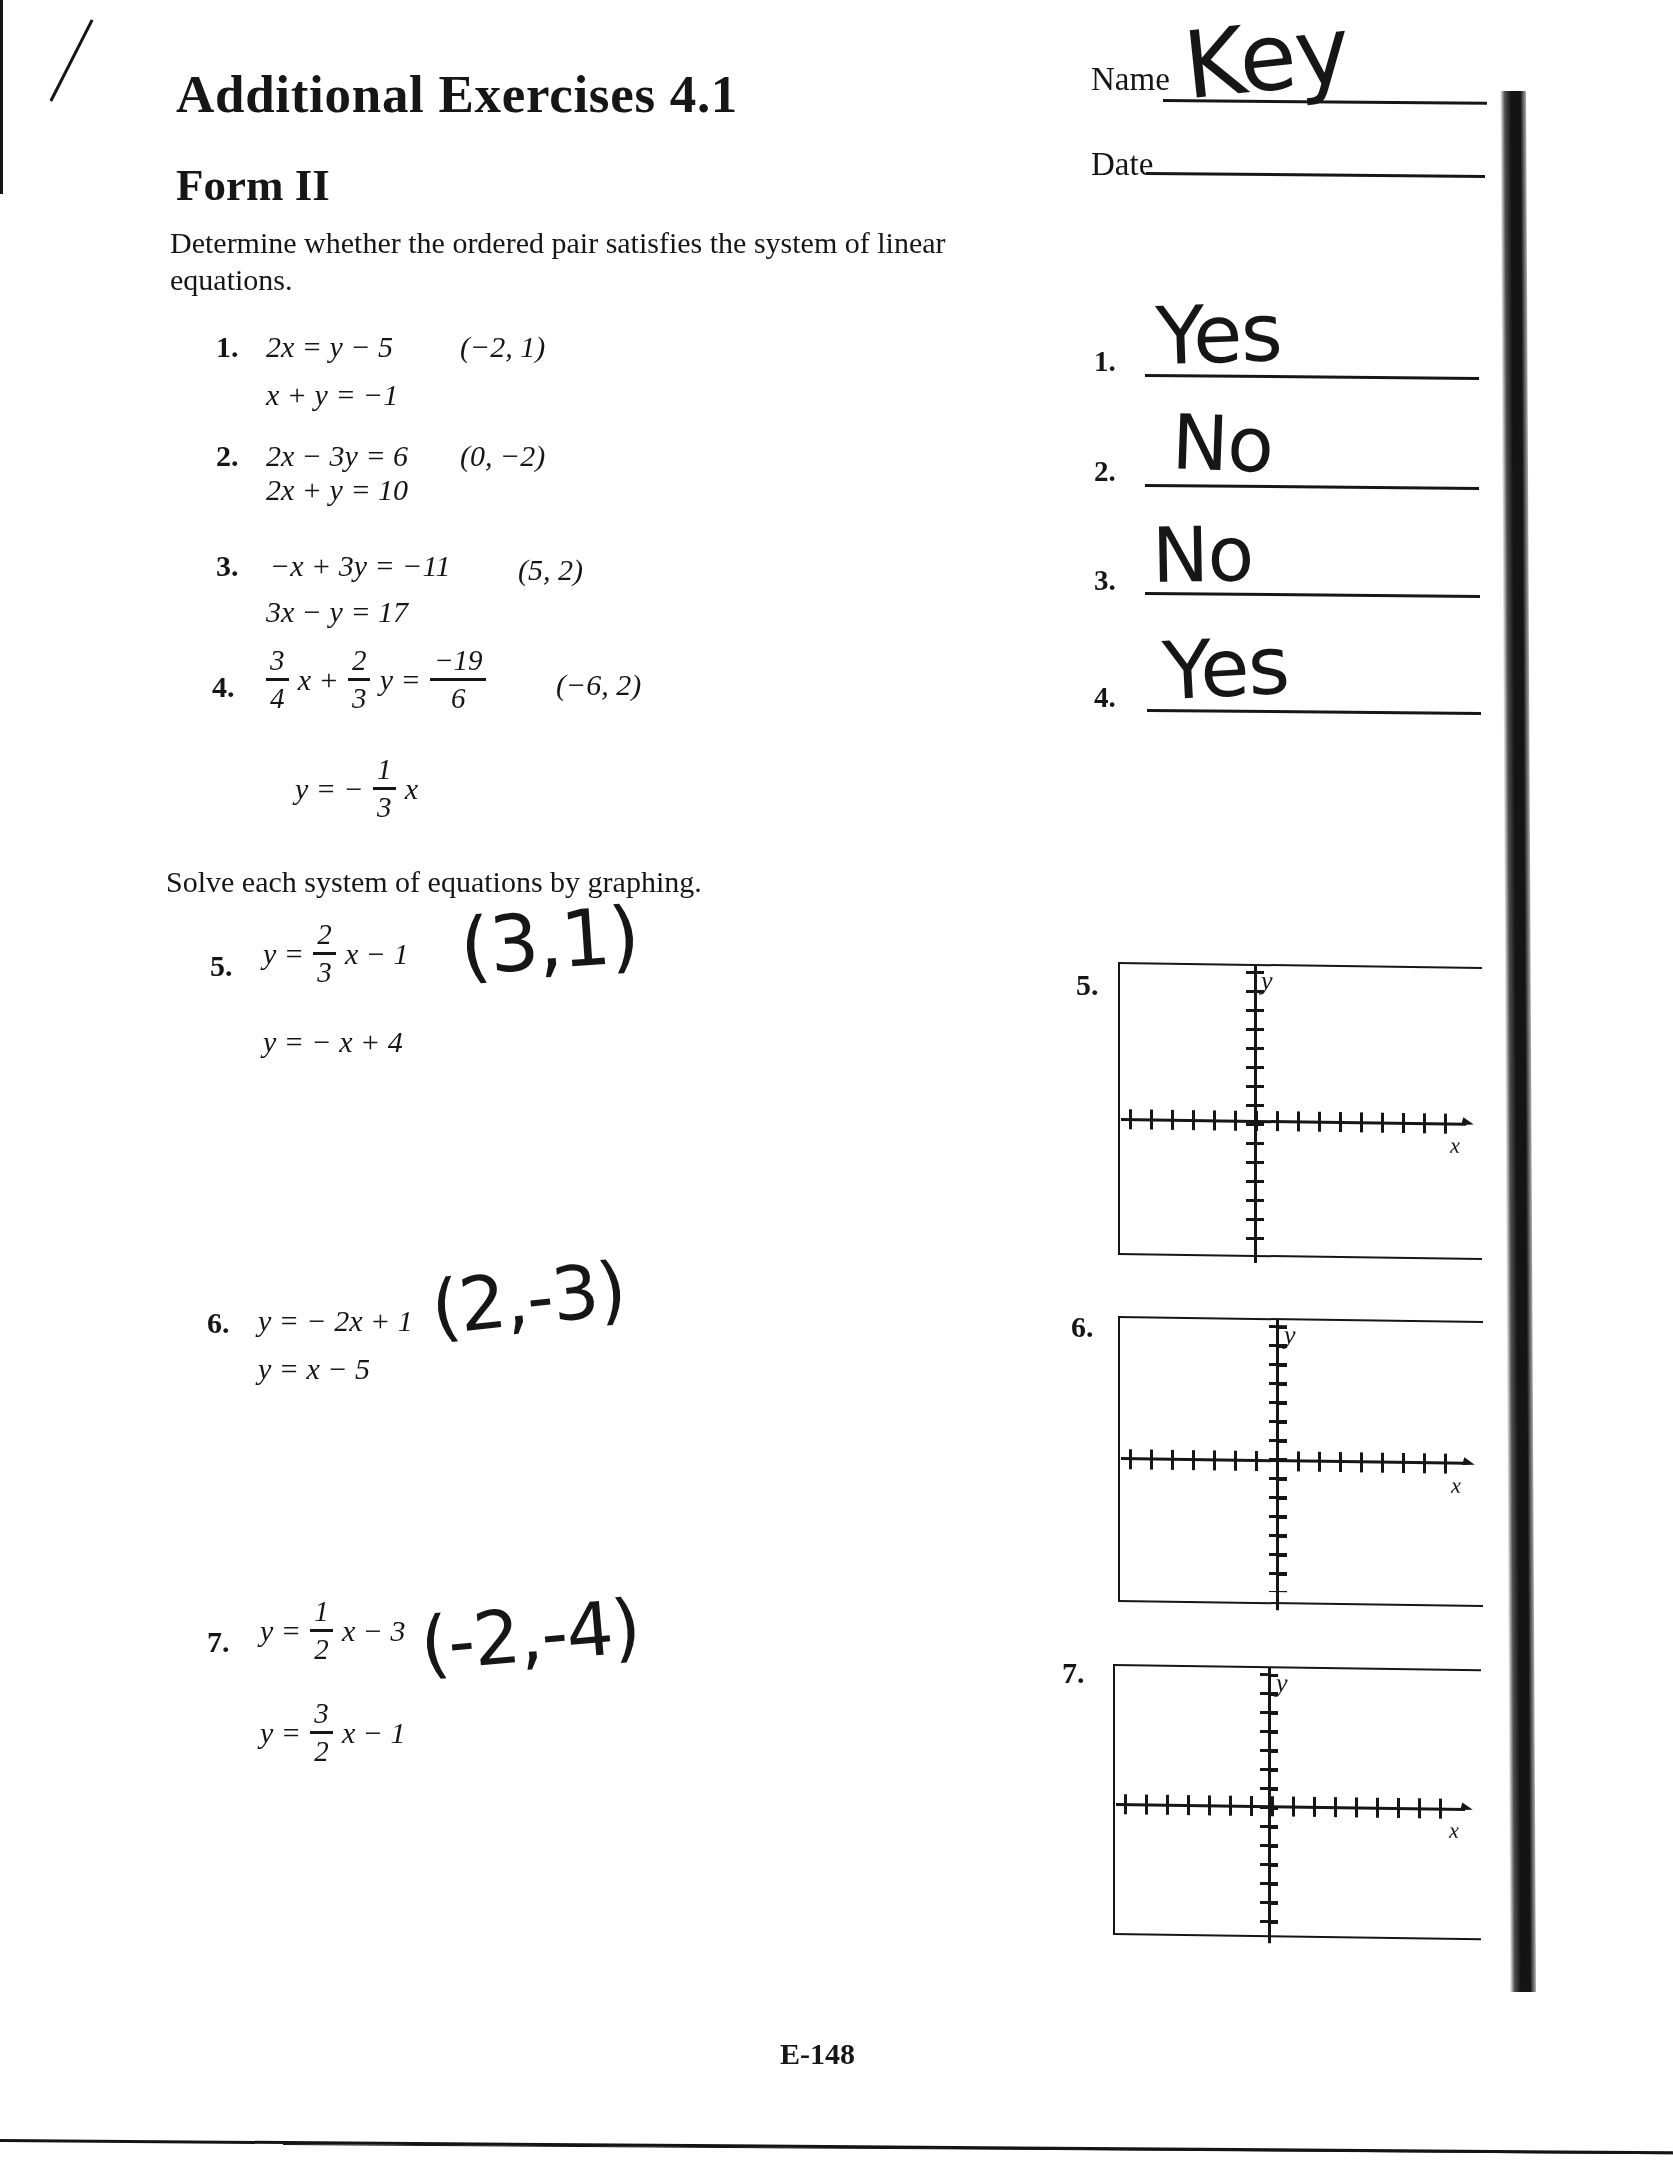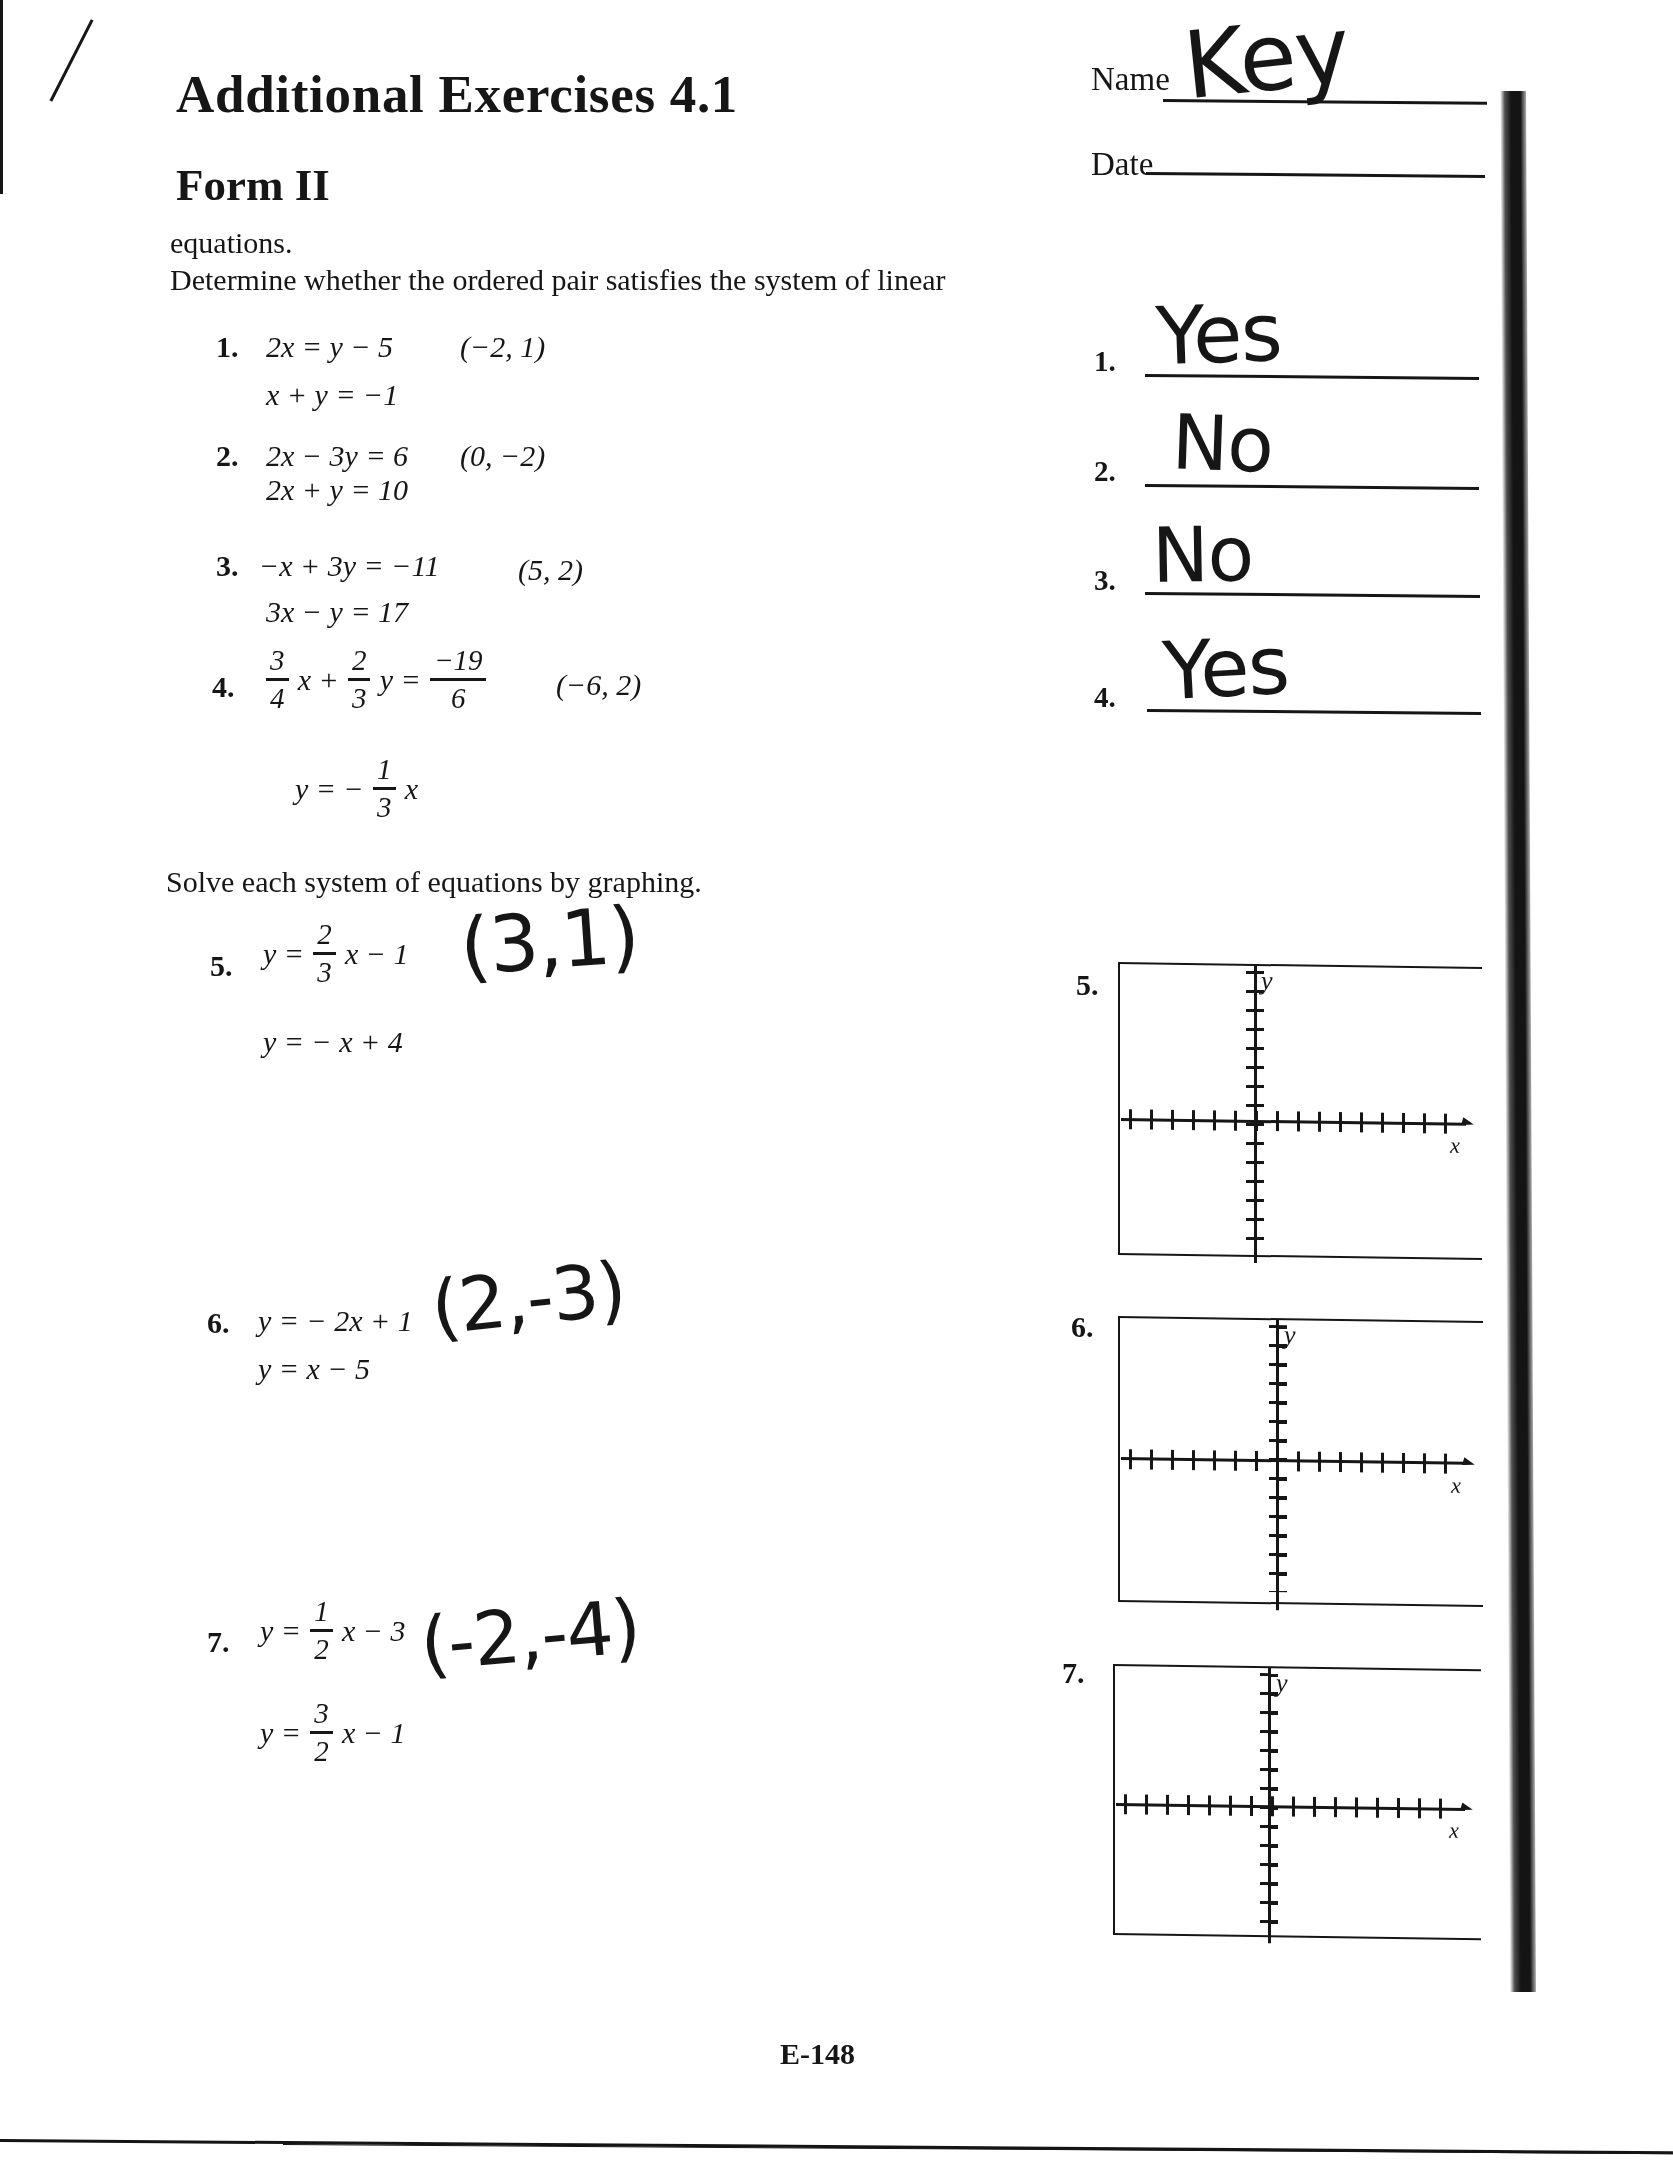--- a/index.html
+++ b/index.html
@@ -61,36 +61,36 @@
 
 <span class="abs fieldlabel" style="left:1091px;top:61px;">Name</span>
 <div class="abs blank" style="left:1163px;top:99px;width:324px;"></div>
 <span class="abs hand" style="left:1184px;top:4px;font-size:93px;transform:rotate(-6deg);">Key</span>
 
 <span class="abs fieldlabel" style="left:1091px;top:146px;">Date</span>
 <div class="abs blank" style="left:1146px;top:172px;width:339px;"></div>
 <span class="abs hand" style="left:1184px;top:132px;font-size:39px;"></span>
 
 <div class="abs instr" style="left:170px;top:224px;">
+  <div>Determine whether the ordered pair satisfies the system of linear</div>
   <div>equations.</div>
-  <div>Determine whether the ordered pair satisfies the system of linear</div>
 </div>
 
 <span class="abs plabel" style="left:216px;top:330px;">1.</span>
 <span class="abs eq" style="left:266px;top:330px;">2x = y − 5</span>
 <span class="abs pair" style="left:460px;top:330px;">(−2, 1)</span>
 <span class="abs eq" style="left:266px;top:378px;">x + y = −1</span>
 
 <span class="abs plabel" style="left:216px;top:439px;">2.</span>
 <span class="abs eq" style="left:266px;top:439px;">2x − 3y = 6</span>
 <span class="abs pair" style="left:460px;top:439px;">(0, −2)</span>
 <span class="abs eq" style="left:266px;top:473px;">2x + y = 10</span>
 
 <span class="abs plabel" style="left:216px;top:549px;">3.</span>
-<span class="abs eq" style="left:259px;top:549px;">−x + 3y = −11</span>
+<span class="abs eq" style="left:270px;top:549px;">−x + 3y = −11</span>
 <span class="abs pair" style="left:518px;top:553px;">(5, 2)</span>
 <span class="abs eq" style="left:266px;top:595px;">3x − y = 17</span>
 
 <span class="abs plabel" style="left:212px;top:670px;">4.</span>
 <div class="abs eqflex" style="left:266px;top:646px;">
   <span class="frac">
     <span class="fn">3</span>
     <span class="fbar"></span>
     <span class="fd">4</span>
   </span>

